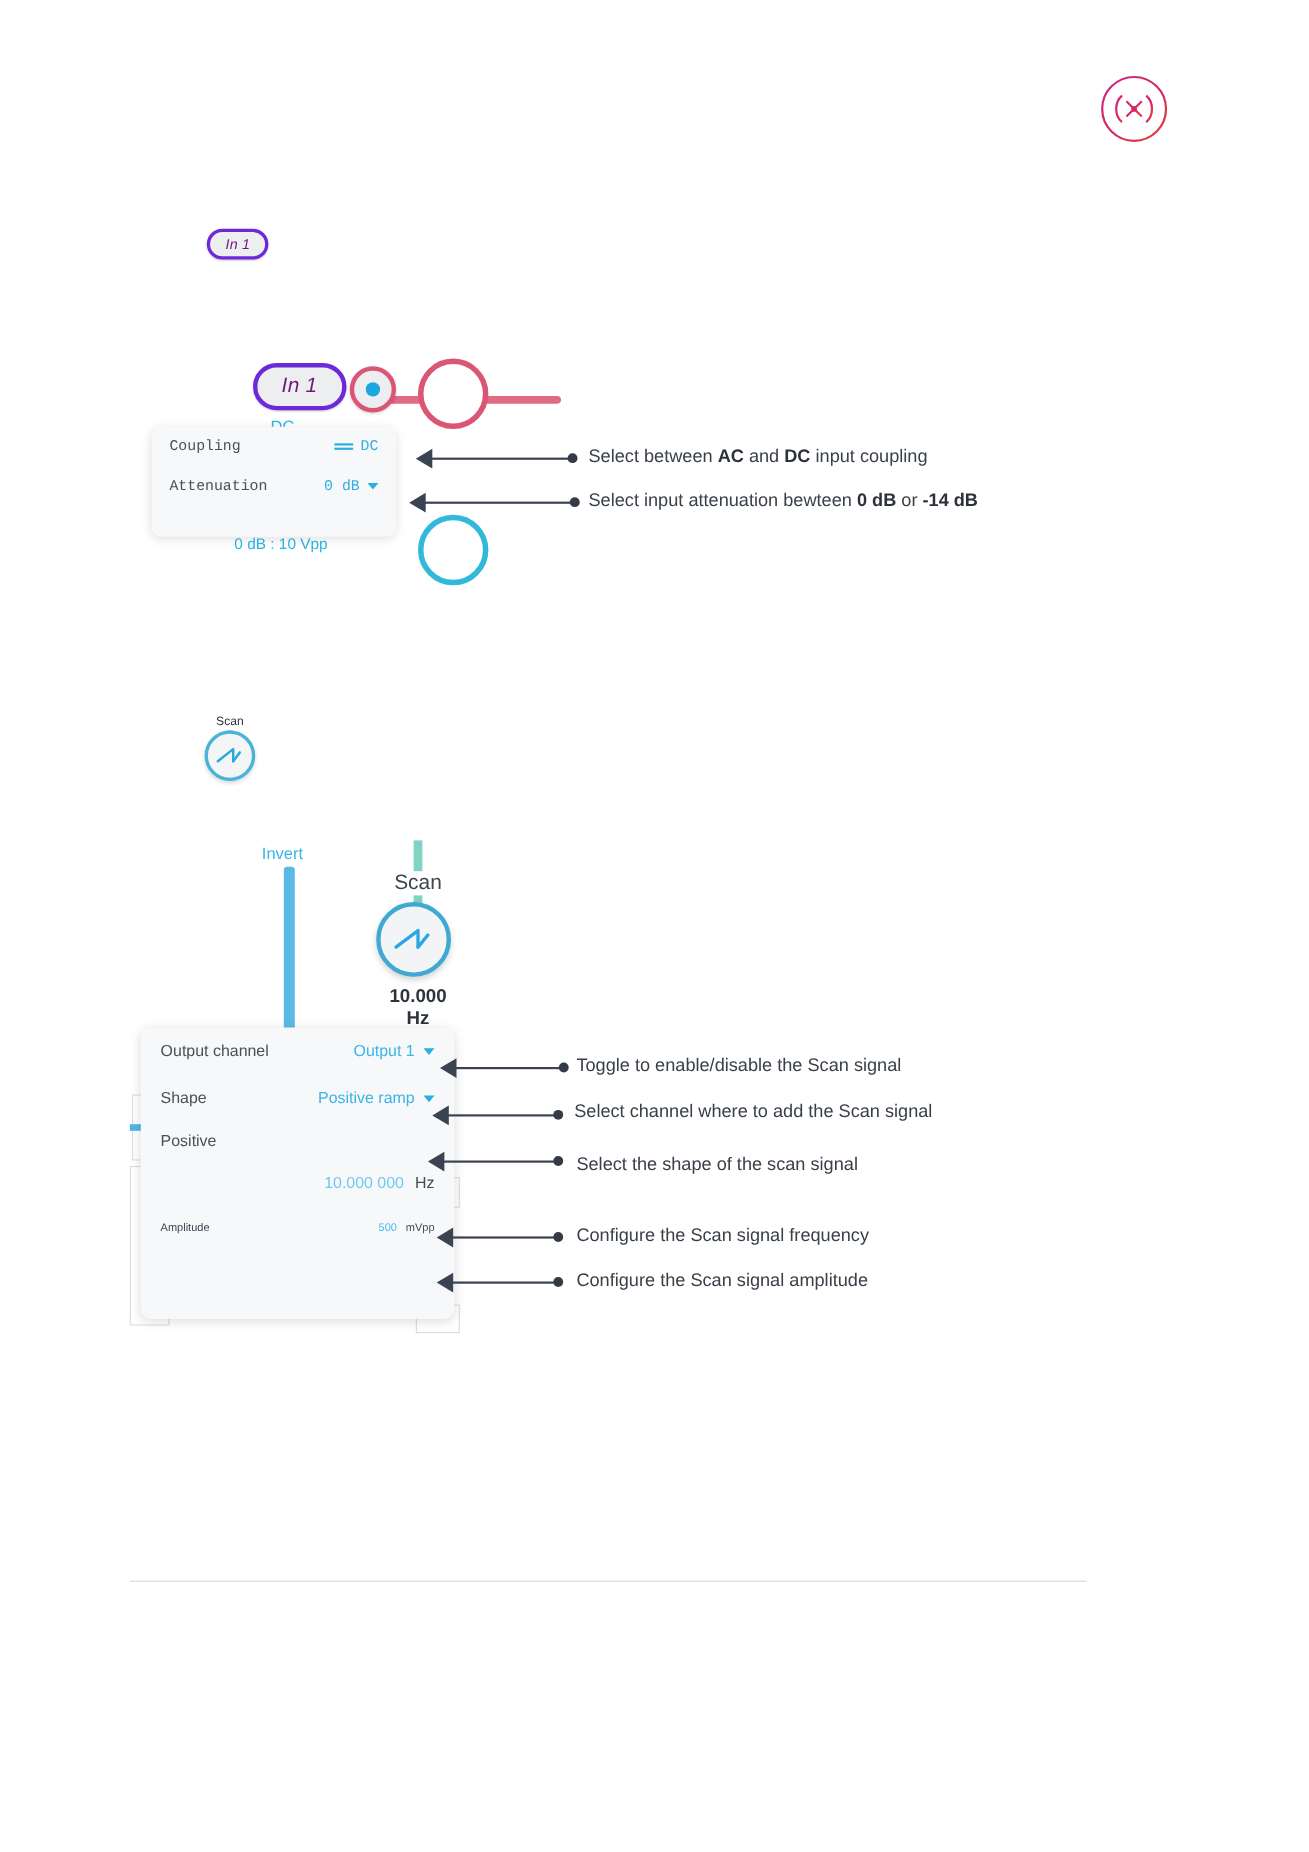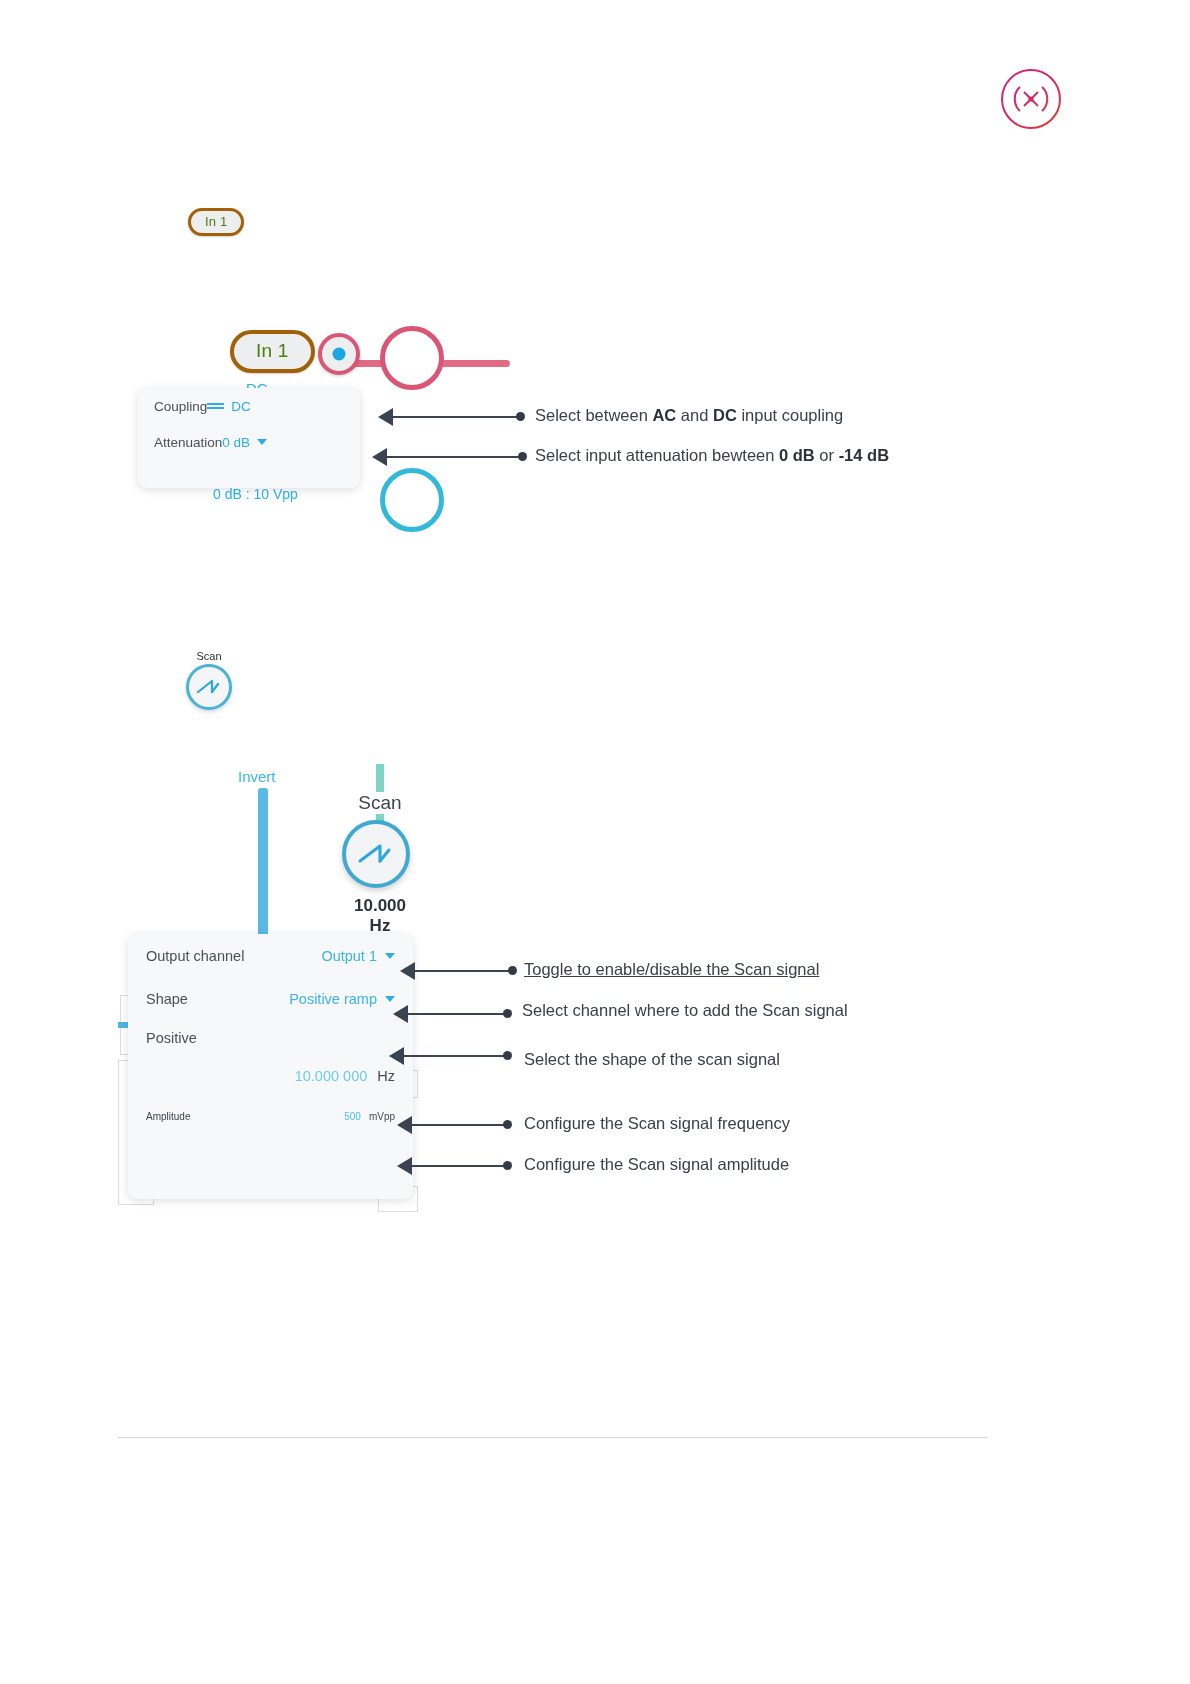--- a/index.html
+++ b/index.html
@@ -19,27 +19,28 @@
     width: 62px; height: 62px;
   }
 
   
   .fig1-badge-wrap {
     position: absolute; left: 188px; top: 208px;
   }
   .pill {
     display: inline-flex; align-items: center; justify-content: center;
     background: #eceef0;
-    border: 3px solid #a16207;
+    border: 3px solid #6d28d9;
     border-radius: 999px;
-    color: #4d7c0f;
+    color: #701a75;
     font-size: 13px;
     letter-spacing: .2px;
     padding: 3px 14px 4px;
     box-shadow: 0 1px 2px rgba(0,0,0,.18);
+    font-style: italic;
   }
 
   .fig2 { position:absolute; left:118px; top:318px; width:420px; height:220px; }
   .fig2 .pill-big {
     position:absolute; left:112px; top:12px;
     font-size: 19px; padding: 6px 22px 7px; border-width: 4px;
   }
   .conn-line {
     position:absolute; left:232px; top:42px; width:160px; height:7px;
     background:#e06b84; border-radius:4px;
@@ -77,23 +78,24 @@
   .panel {
     position:absolute;
     background:#f7f8f9;
     border-radius: 9px;
     box-shadow: 0 2px 10px rgba(0,0,0,.13);
   }
   #coupling-panel {
     left:138px; top:388px; width:222px; height:100px;
   }
   .prow {
-    display:flex; align-items:center; 
+    display:flex; align-items:center; justify-content:space-between;
     padding: 0 16px; height:36px;
     font-size: 13.5px;
+    font-family: Liberation Mono, monospace;
   }
   .prow .lbl { color:#4a5059; }
   .prow .val { color:#2eaee0; display:flex; align-items:center; gap:7px; }
   .dc-icon { display:inline-block; width:17px; }
   .dc-icon i { display:block; height:2px; background:#2eaee0; margin:2px 0; }
   .dc-icon i:nth-child(1){ width:17px; }
   .dc-icon i:nth-child(2){ width:17px; }
   .caret { width:0;height:0;border-left:5px solid transparent;border-right:5px solid transparent;border-top:6px solid #2eaee0; }
 
   
@@ -314,21 +316,21 @@
       <span class="unit">mVpp</span>
     </span>
   </div>
 </div>
 
 <div class="arrow" style="left:400px; top:962px; width:120px;">
   <div class="head"></div>
     <div class="shaft" style="width:98px;"></div>
     <div class="dot" style="left:108px;"></div>
 </div>
-<div class="anno" style="left:524px; top:960px;text-decoration:underline;">Toggle to enable/disable the Scan signal</div>
+<div class="anno" style="left:524px; top:960px;">Toggle to enable/disable the Scan signal</div>
 
 <div class="arrow" style="left:393px; top:1005px; width:122px;">
   <div class="head"></div>
     <div class="shaft" style="width:100px;"></div>
     <div class="dot" style="left:110px;"></div>
 </div>
 <div class="anno" style="left:522px; top:1001px;">Select channel where to add the Scan signal</div>
 
 <div class="arrow" style="left:389px; top:1047px; width:126px;">
   <div class="head"></div>

